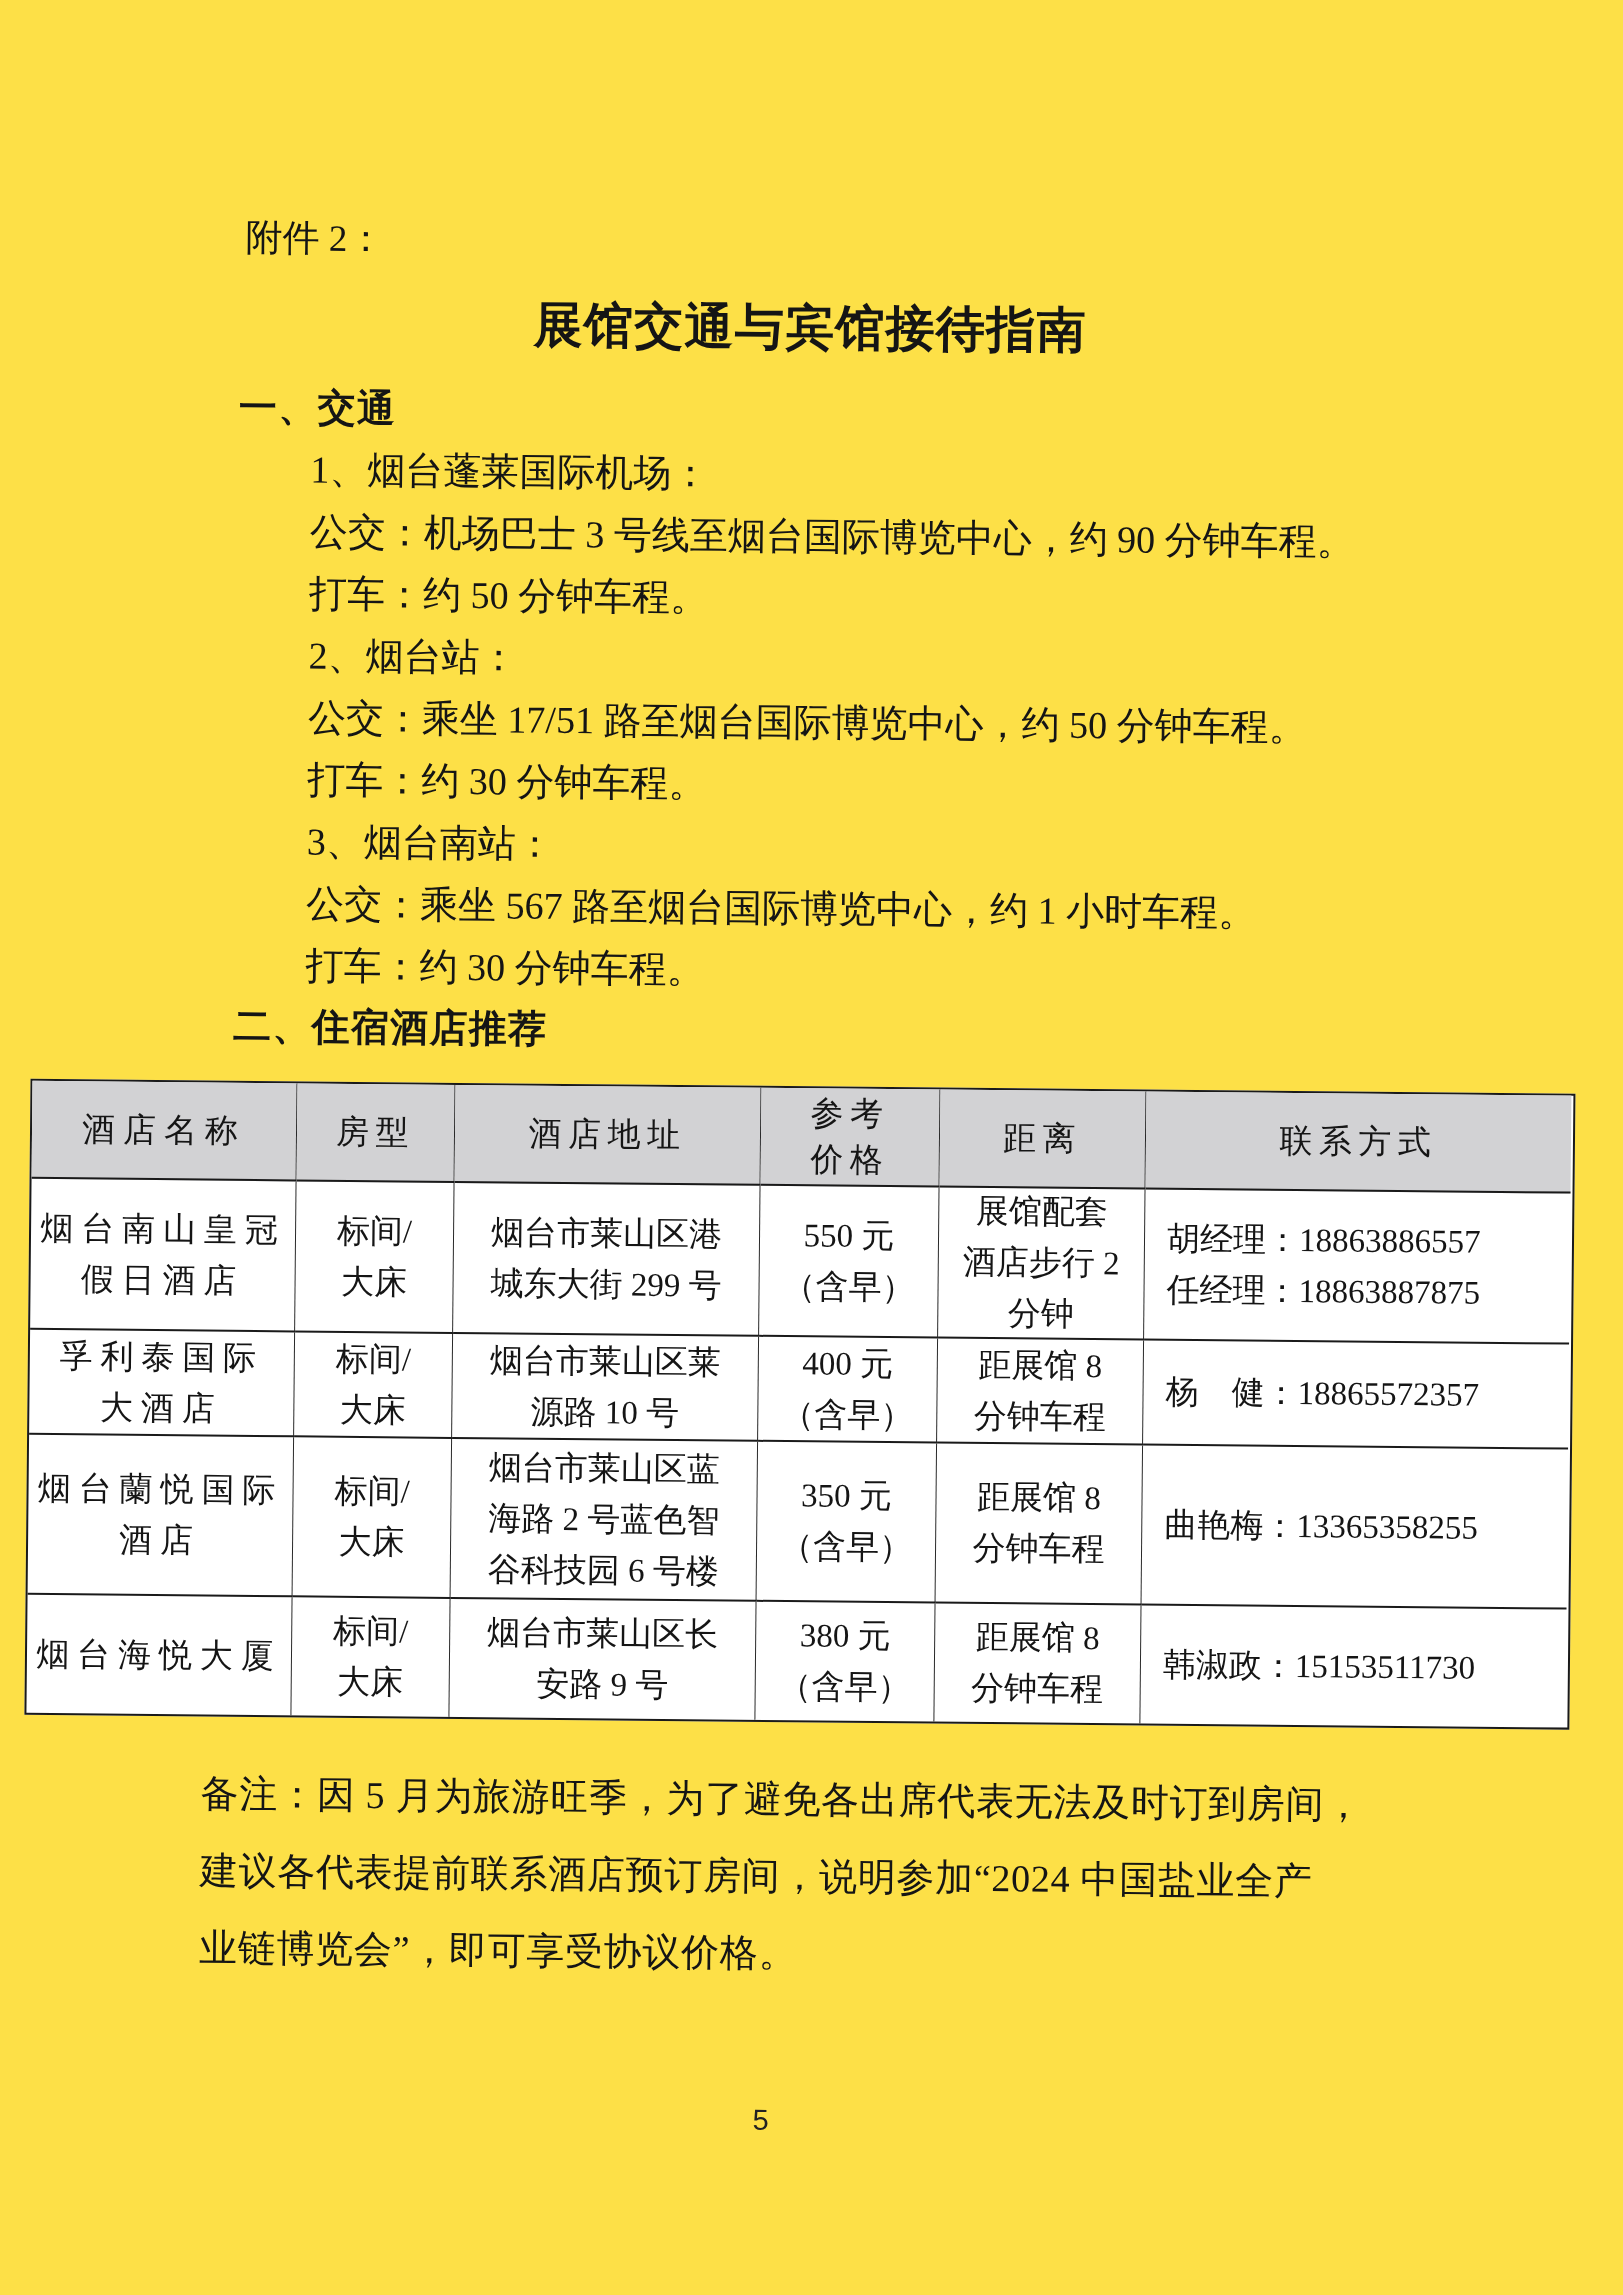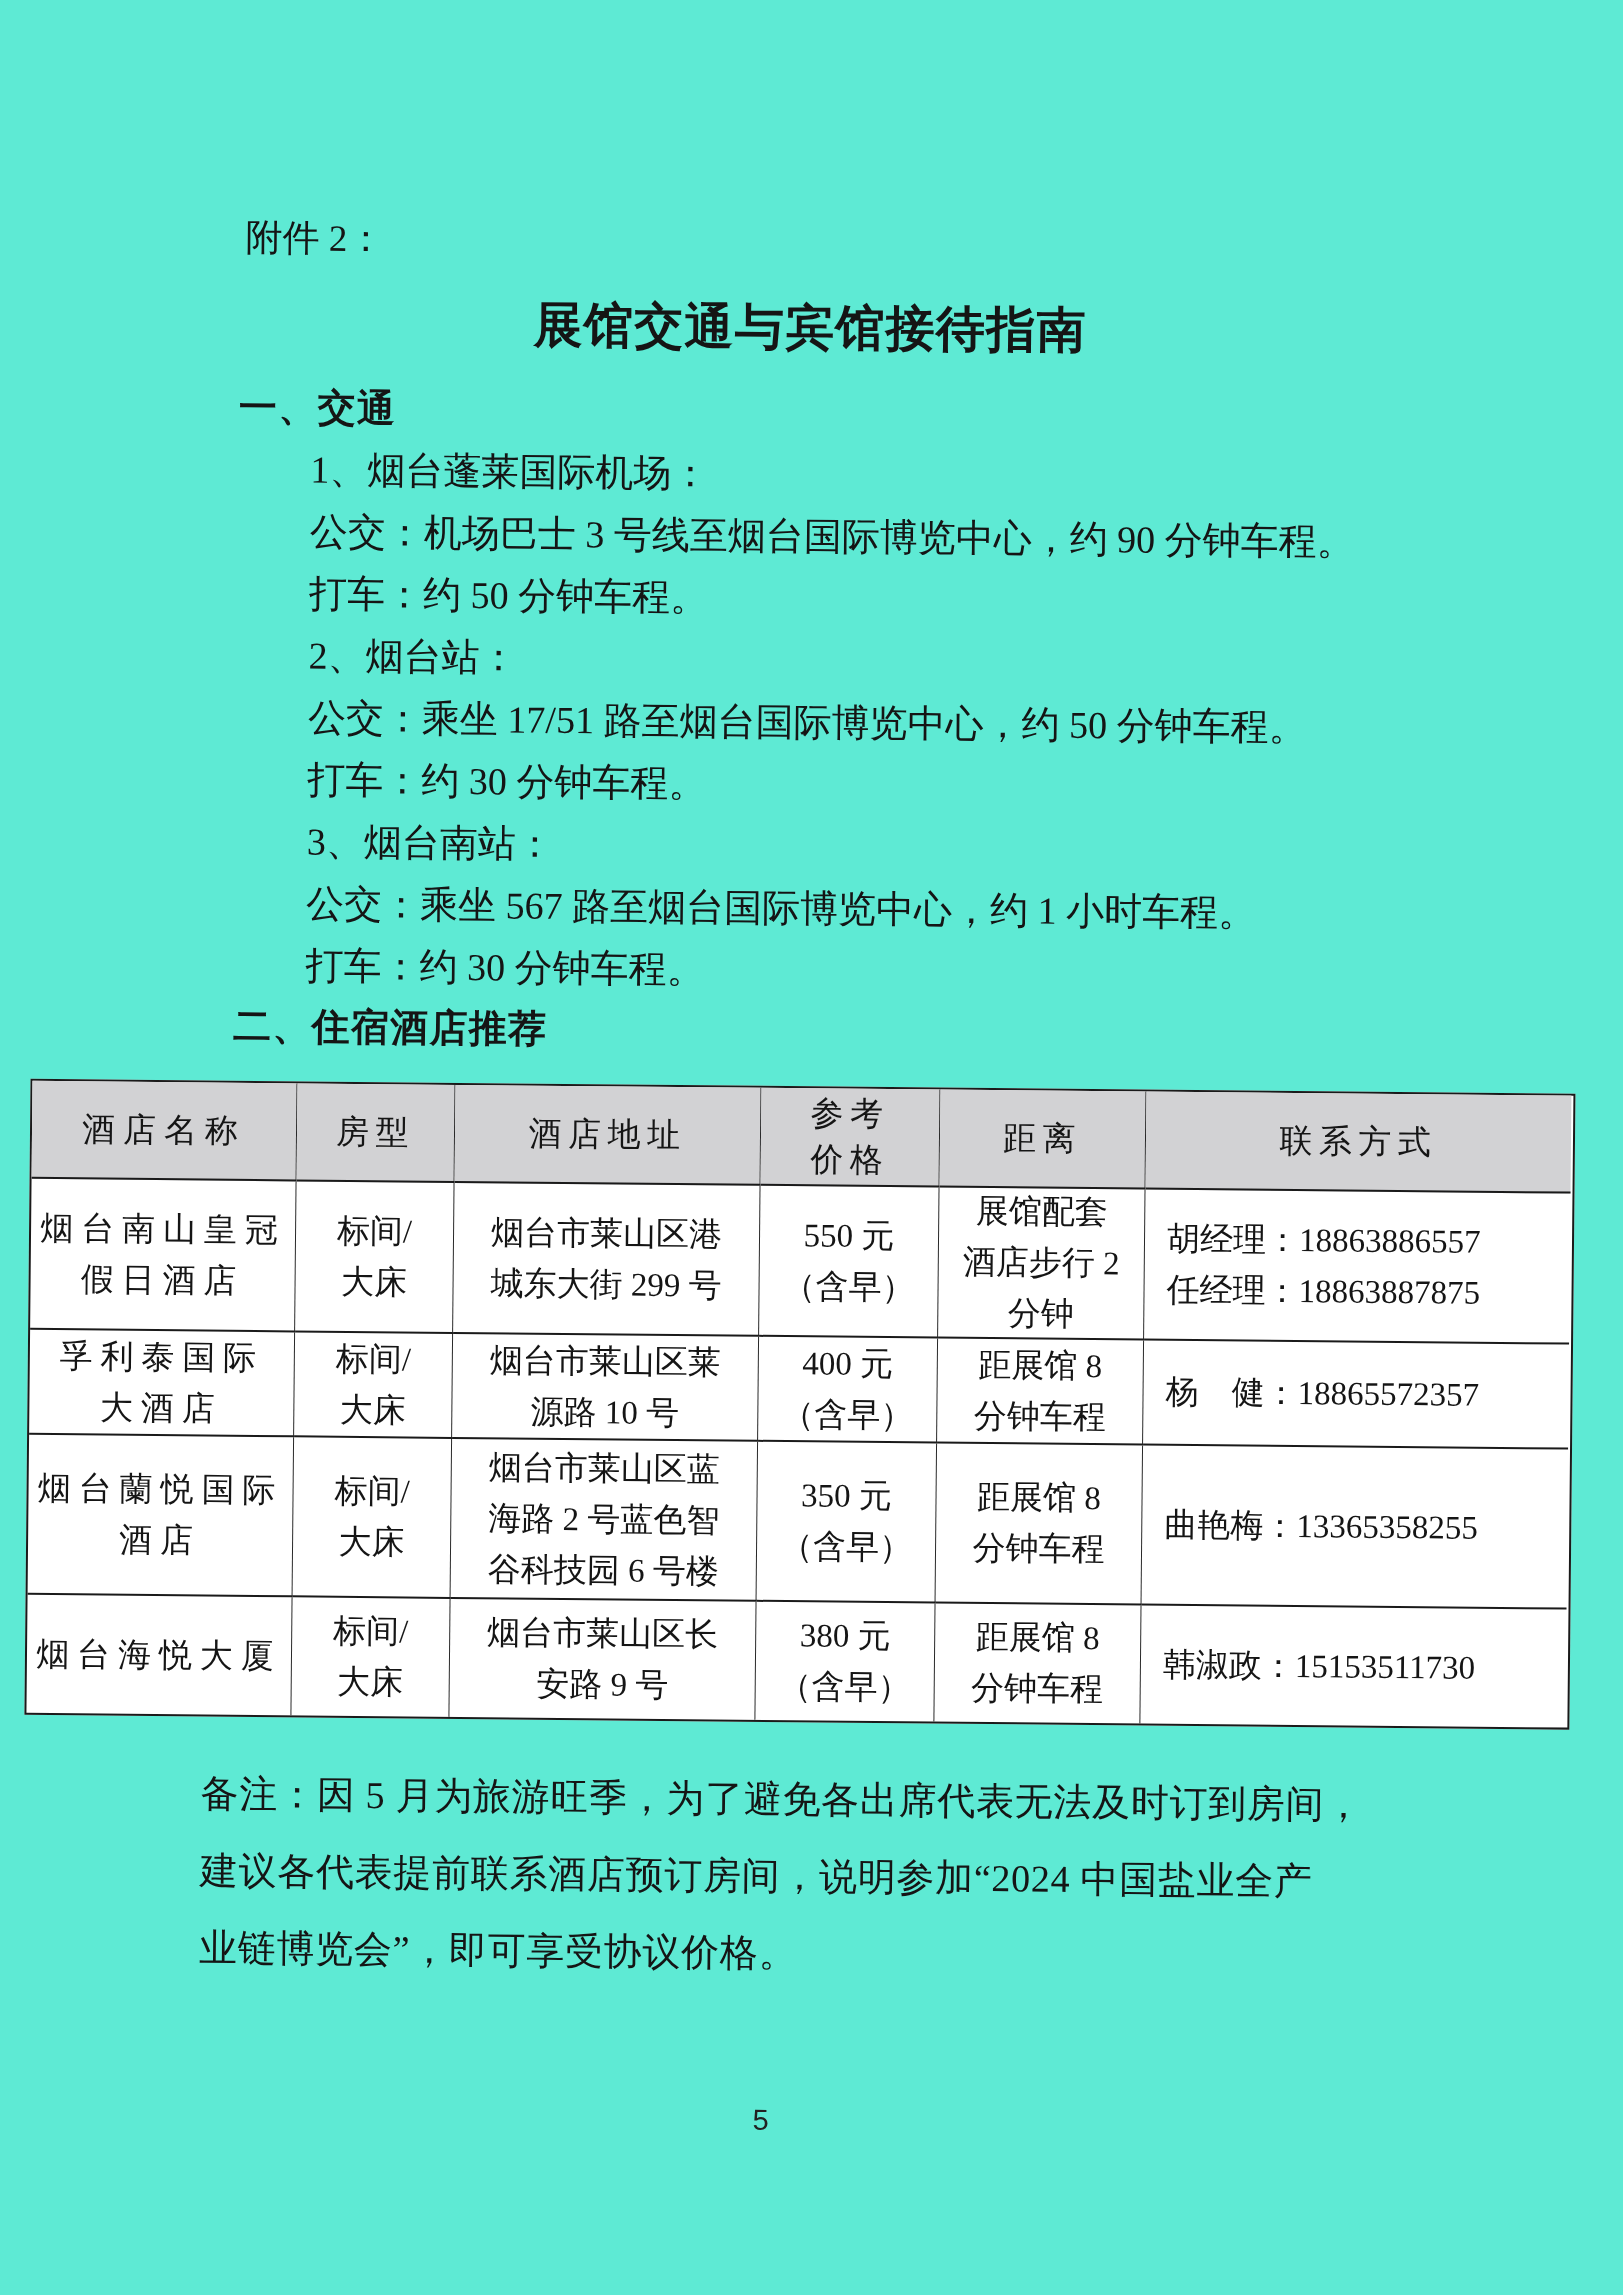--- a/index.html
+++ b/index.html
@@ -1,19 +1,19 @@
 <!DOCTYPE html>
 <html lang="zh" style="font-size:10.5px"><head>
 <meta charset="utf-8">
 <style>
   html,body{margin:0;padding:0;background:#e8e8e8;}
   .page{
     position:relative;
     width:1623px;height:2295px;
-    background:#5eead4;
+    background:#fde047;
     font-family:"Liberation Serif","DejaVu Serif",serif;
     color:#151515;
     overflow:hidden;
   }
   .sheet{position:absolute;inset:0;transform:rotate(0.55deg);transform-origin:157px 196px;}
   .pre{white-space:pre-line;}
 
   .attachment{
     position:absolute;left:246px;top:216px;
     font-size:37px;line-height:41px;

